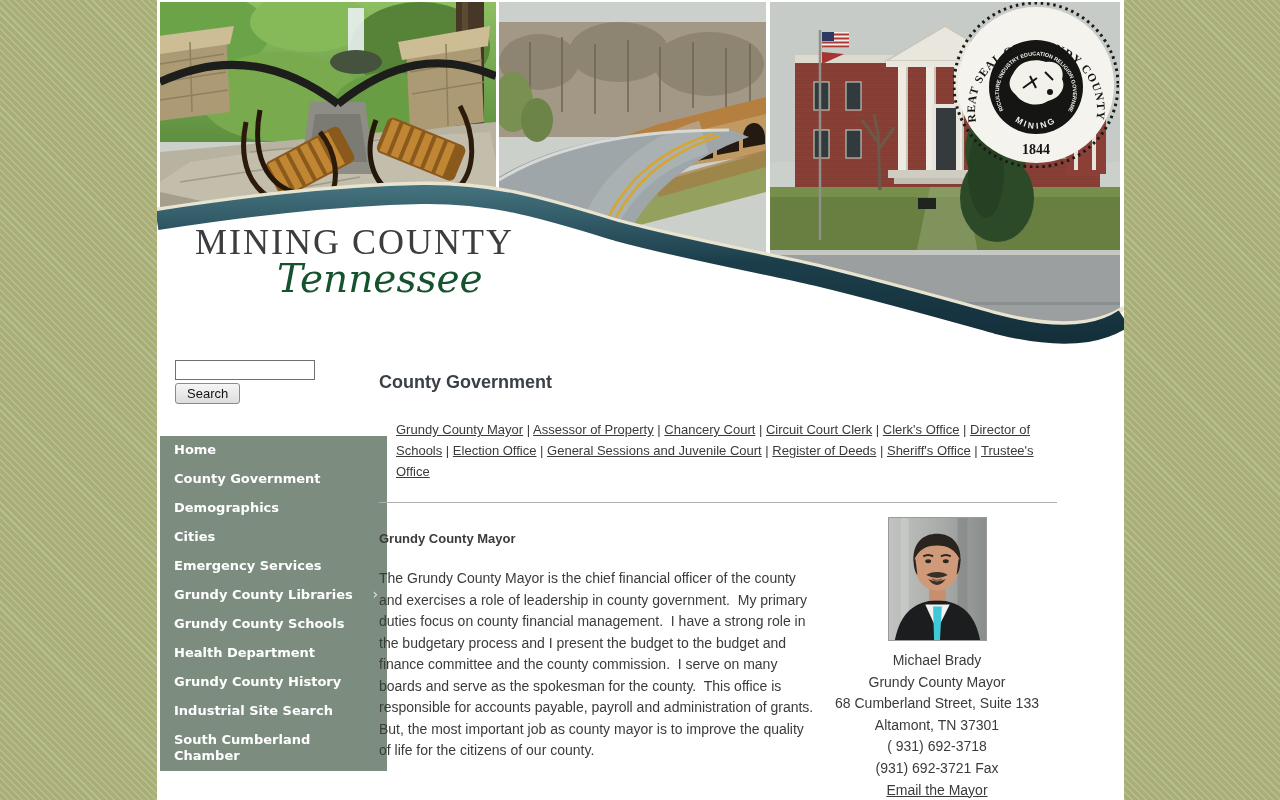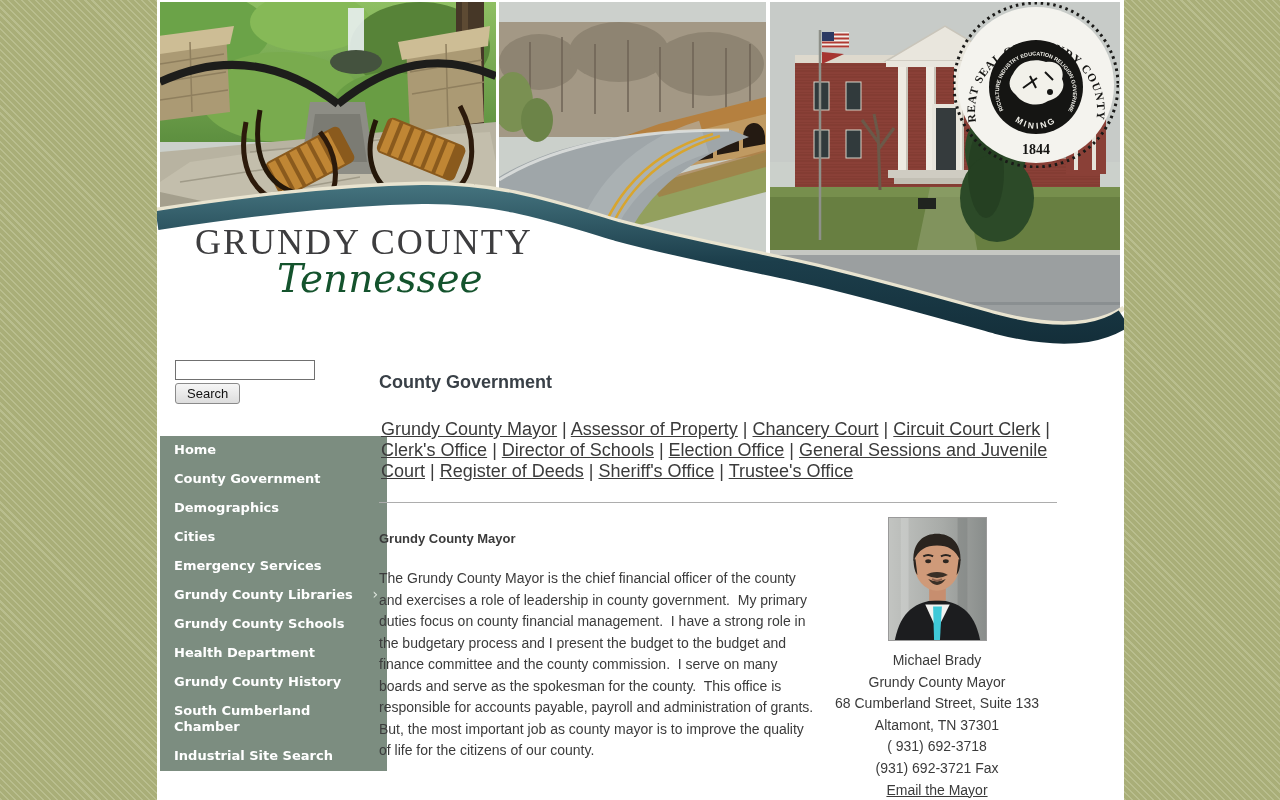--- a/index.html
+++ b/index.html
@@ -32,21 +32,21 @@
   .search-input { width:140px; height:20px; border:1px solid #707070; padding:1px 3px; font-size:13px; font-family:"Liberation Sans",sans-serif; }
   .search-btn { display:block; margin-top:3px; font-size:13px; font-family:"Liberation Sans",sans-serif;
     padding:2px 11px; background:linear-gradient(#f6f6f6,#dddddd); border:1px solid #8a8a8a; border-radius:3px; color:#111; cursor:pointer; }
   .menu { display:block; margin-top:32px; width:227px; background:#7c8d80; }
   .menu-item { display:block; padding:6px 22px 7px 14px; color:#ffffff; font-family:"DejaVu Sans", sans-serif;
     font-weight:bold; font-size:13px; line-height:16px; text-decoration:none; position:relative; }
   .menu-item .arrow { position:absolute; right:9px; top:5px; color:#dfe6dd; font-weight:normal; font-size:14px; }
 
   .content { width:678px; margin-left:38px; padding-top:22px; color:#3b3b3b; }
   .page-title { font-size:18px; font-weight:bold; color:#394047; margin:0; font-family:"Liberation Sans",sans-serif; }
-  .dept-links { margin:26px 2px 0; font-size:18px; line-height:21px; color:#3b3b3b; }
+  .dept-links { margin:26px 17px 0; font-size:13px; line-height:21px; color:#3b3b3b; }
   .dept-links a { color:#3b3b3b; text-decoration:underline; }
   .content hr { border:none; border-top:1px solid #adadad; margin:20px 0 0; }
   .content-row { display:flex; margin-top:12px; }
   .main-text { width:438px; flex:none; }
   .section-heading { font-size:13px; font-weight:bold; color:#3b3b3b; margin:16px 0 0; }
   .mayor-paragraph { font-size:14px; line-height:21.5px; color:#3b3b3b; margin:22px 0 0; white-space:pre-wrap; }
   .mayor-card { flex:1; text-align:center; font-size:14px; line-height:21.6px; color:#3b3b3b; padding-top:2px; }
   .portrait { width:99px; height:124px; border:1px solid #9a9a9a; margin:0 auto 9px; background:#aeb1af; }
   .portrait svg { display:block; width:100%; height:100%; }
   .mayor-name { font-weight:normal; }
@@ -293,21 +293,21 @@
           <path d="M92,70 l8,8"></path>
         </g>
         <circle cx="97" cy="90" r="3" fill="#151513"></circle>
         <text font-family="Liberation Sans, sans-serif" font-weight="bold" font-size="8.5" letter-spacing="2.5" fill="#f2f1ea">
           <textPath href="#sealMining" startOffset="50%" text-anchor="middle">MINING</textPath>
         </text>
       </svg>
     </div>
 
     <div class="logo">
-      <div class="logo-title">GRUNDY COUNTY</div>
+      <div class="logo-title">MINING COUNTY</div>
       <div class="logo-sub">Tennessee</div>
     </div>
   </div>
 
   <div class="page-body">
 
     <div class="left-col">
       <div class="search-area">
         <input class="search-input" type="text" value="" style="">
         <button class="search-btn">Search</button>
@@ -315,22 +315,22 @@
       <nav class="menu">
           <a class="menu-item" href="#"><span>Home</span></a>
           <a class="menu-item" href="#"><span>County Government</span></a>
           <a class="menu-item" href="#"><span>Demographics</span></a>
           <a class="menu-item" href="#"><span>Cities</span></a>
           <a class="menu-item" href="#"><span>Emergency Services</span></a>
           <a class="menu-item" href="#"><span>Grundy County Libraries</span><span class="arrow">›</span></a>
           <a class="menu-item" href="#"><span>Grundy County Schools</span></a>
           <a class="menu-item" href="#"><span>Health Department</span></a>
           <a class="menu-item" href="#"><span>Grundy County History</span></a>
+          <a class="menu-item" href="#"><span>Industrial Site Search</span></a>
           <a class="menu-item" href="#"><span>South Cumberland Chamber</span></a>
-          <a class="menu-item" href="#"><span>Industrial Site Search</span></a>
         </nav>
 
     </div>
 
     <div class="content">
       <h1 class="page-title">County Government</h1>
 
       <p class="dept-links"><a href="#">Grundy County Mayor</a><span> | </span><a href="#">Assessor of Property</a><span> | </span><a href="#">Chancery Court</a><span> | </span><a href="#">Circuit Court Clerk</a><span> | </span><a href="#">Clerk's Office</a><span> | </span><a href="#">Director of Schools</a><span> | </span><a href="#">Election Office</a><span> | </span><a href="#">General Sessions and Juvenile Court</a><span> | </span><a href="#">Register of Deeds</a><span> | </span><a href="#">Sheriff's Office</a><span> | </span><a href="#">Trustee's Office</a></p>
 
       <hr>

